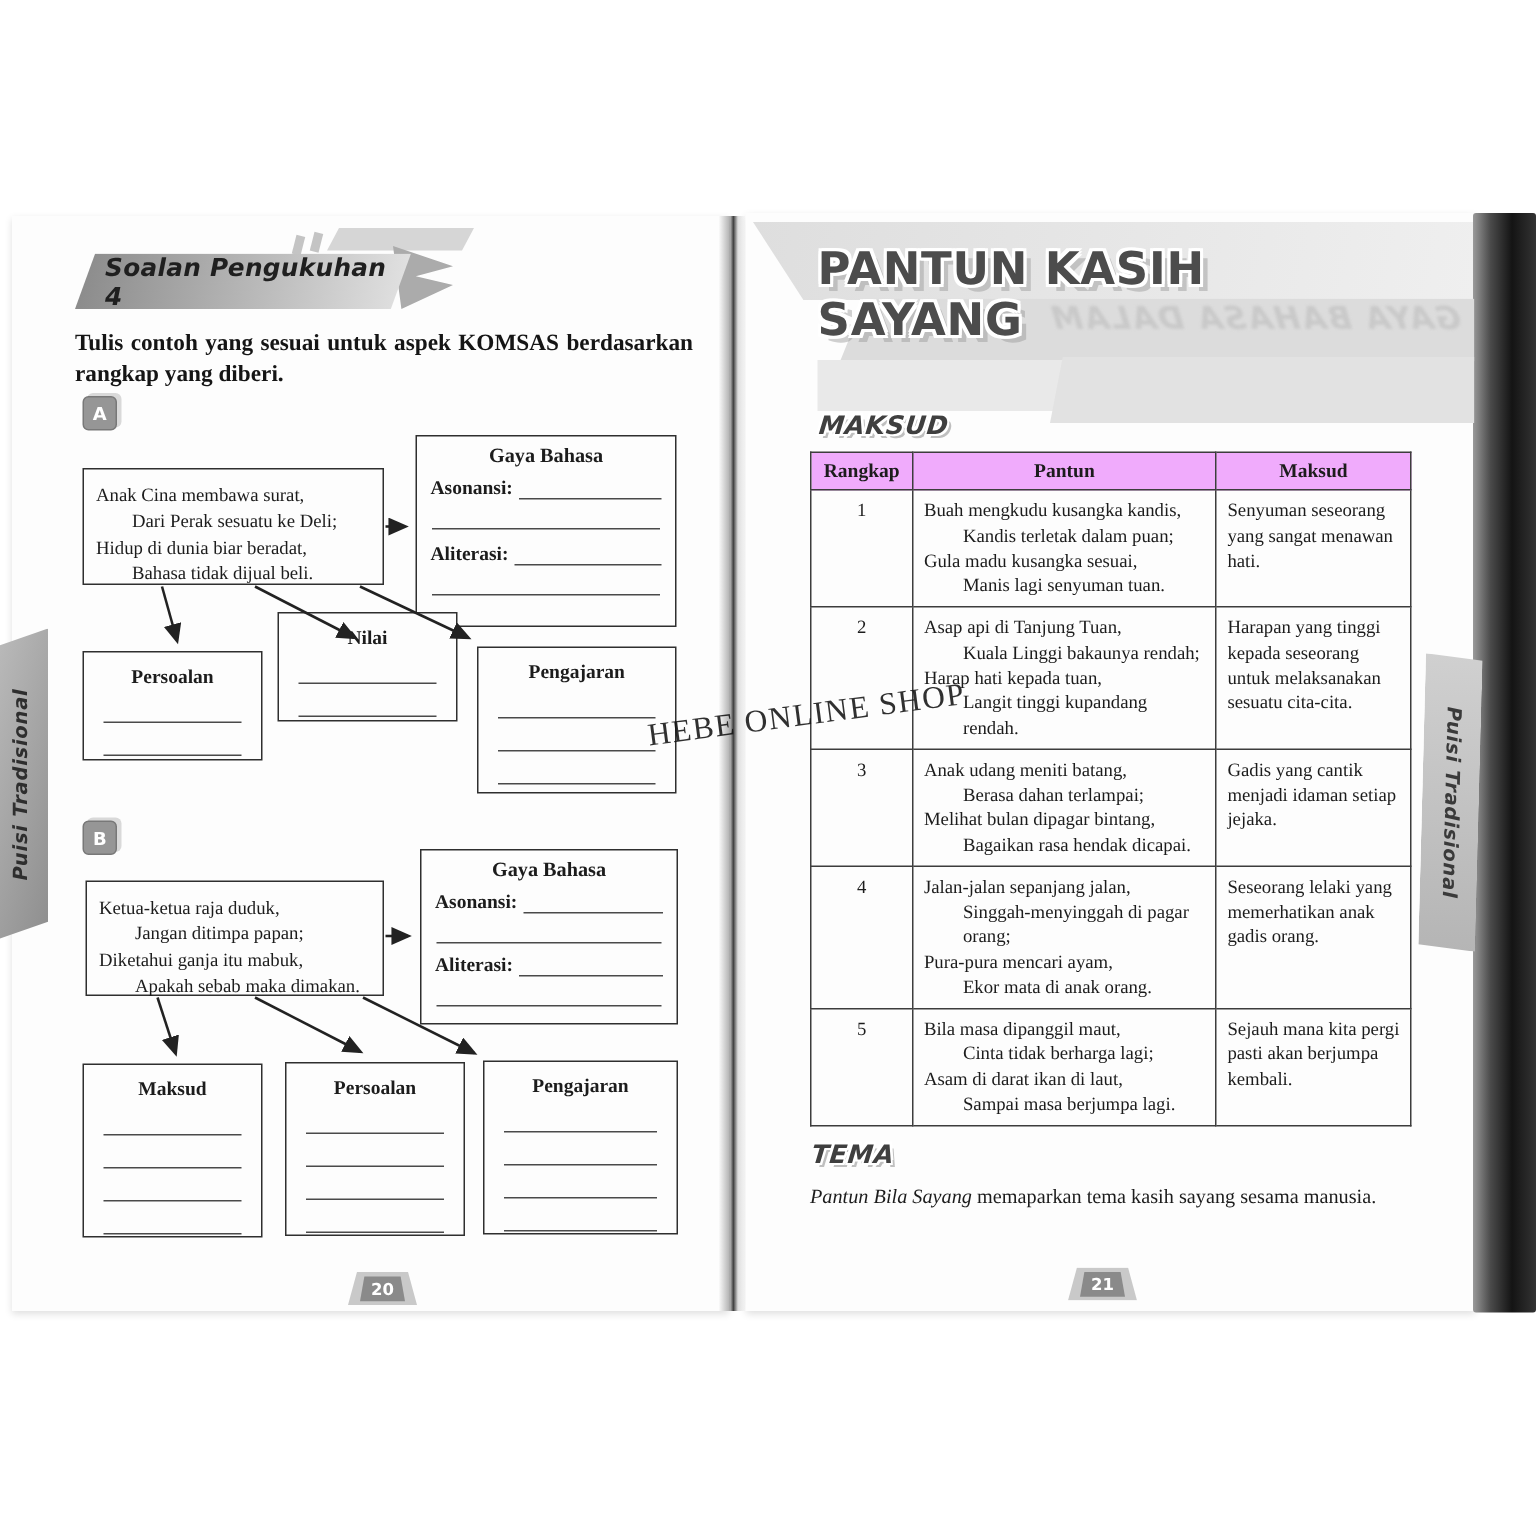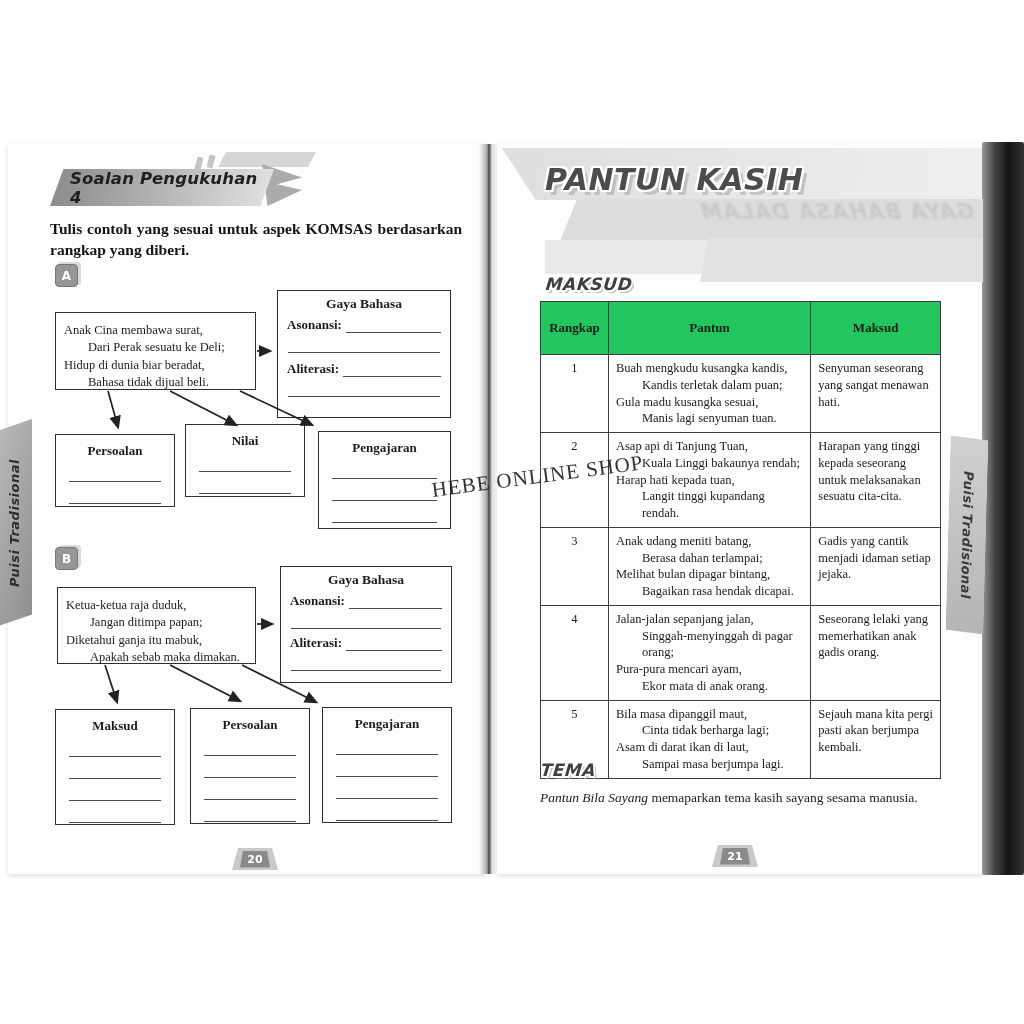--- a/index.html
+++ b/index.html
@@ -47,29 +47,29 @@
   
   .pnum{position:absolute;width:46px;height:22px;background:#c9c9c9;clip-path:polygon(13% 0,87% 0,100% 100%,0 100%);
     display:flex;align-items:center;justify-content:center;}
   .pnum-inner{width:30px;height:17px;background:#8a8a8a;clip-path:polygon(10% 0,90% 0,100% 100%,0 100%);
     display:flex;align-items:center;justify-content:center;color:#fff;font:bold 11px "DejaVu Sans",sans-serif;}
 
   
   .ghost-band{position:absolute;}
   .ghost-title{position:absolute;transform:scaleX(-1) skewX(-6deg);font:italic 900 21px "DejaVu Sans",sans-serif;
     color:#c9c9c9;filter:blur(1.1px);letter-spacing:1px;white-space:nowrap;}
-  .big-title{position:absolute;font-family:"DejaVu Sans",sans-serif;font-weight:bold;font-style:italic;
+  .big-title{position:absolute;font-family:"DejaVu Sans",sans-serif;font-weight:bold;
     font-size:30px;line-height:1.13;color:#4c4c4c;letter-spacing:.5px;
     text-shadow:-2px -2px 0 #fff,2px -2px 0 #fff,-2px 2px 0 #fff,2px 2px 0 #fff,-2px 0 0 #fff,2px 0 0 #fff,0 -2px 0 #fff,0 2px 0 #fff,5px 5px 0 rgba(150,150,150,.45);}
   .bubble-head{position:absolute;font:italic 900 17px "DejaVu Sans",sans-serif;color:#3f3f3f;transform:skewX(-6deg);
     letter-spacing:.5px;
     text-shadow:-1.5px -1.5px 0 #fff,1.5px -1.5px 0 #fff,-1.5px 1.5px 0 #fff,1.5px 1.5px 0 #fff,3px 3px 0 rgba(150,150,150,.6);}
   table.ptable{position:absolute;border-collapse:collapse;background:#fdfdfd;}
   .ptable th,.ptable td{border:1px solid #3d3d3d;}
-  .ptable th{background:#22c55e;font:bold 13px "Liberation Serif",serif;padding:18px 4px;}
+  .ptable th{background:#f0abfc;font:bold 13px "Liberation Serif",serif;padding:4px 4px;}
   .ptable td{font-size:12.5px;line-height:1.34;padding:5px 7px;vertical-align:top;}
   td.cnum{text-align:center;}
   td.cpant .pline{white-space:normal;}
   td.cpant .pline.indent{padding-left:26px;}
   .tema-text{position:absolute;font-size:13.5px;line-height:1.4;}
 
   .watermark{position:absolute;font:400 21px "Liberation Serif",serif;color:#141414;letter-spacing:1px;
     transform:rotate(-7.5deg);transform-origin:left center;white-space:nowrap;opacity:.88;z-index:60;}
 </style>
 </head>
@@ -124,21 +124,21 @@
     <div class="gspacer"></div>
   </div>
 
   <div class="bbox" style="left:55px;top:434px;width:120px;height:73px;">
     <div class="btitle">Persoalan</div>
     <div>
         <div class="blank-line"></div>
         <div class="blank-line"></div>
       </div>
   </div>
-  <div class="bbox" style="left:185px;top:424px;width:120px;height:73px;">
+  <div class="bbox" style="left:185px;top:408px;width:120px;height:73px;">
     <div class="btitle">Nilai</div>
     <div>
         <div class="blank-line"></div>
         <div class="blank-line"></div>
       </div>
   </div>
   <div class="bbox" style="left:318px;top:431px;width:133px;height:98px;">
     <div class="btitle">Pengajaran</div>
     <div>
         <div class="blank-line"></div>
@@ -223,20 +223,21 @@
   </div>
 
   <div class="ghost-band" style="left:502px;top:148px;width:480px;height:52px;background:linear-gradient(100deg,#dedede,#efefef);clip-path:polygon(0 0,100% 0,100% 100%,7% 100%);"></div>
   <div class="ghost-band" style="left:560px;top:199px;width:423px;height:42px;background:#dcdcdc;clip-path:polygon(4% 0,100% 0,100% 100%,0 100%);"></div>
   <div class="ghost-band" style="left:545px;top:240px;width:200px;height:34px;background:#e9e9e9;"></div>
   <div class="ghost-band" style="left:700px;top:238px;width:283px;height:44px;background:#e2e2e2;clip-path:polygon(3% 0,100% 0,100% 100%,0 100%);"></div>
   <div class="ghost-title" style="left:700px;top:200px;">GAYA BAHASA DALAM</div>
 
   <div class="big-title" style="left:545px;top:163px;width:320px;">
     <div>PANTUN KASIH</div>
+    <div>SAYANG</div>
   </div>
 
   <div class="bubble-head" style="left:546px;top:274px;">MAKSUD</div>
 
   <table class="ptable" style="left:540px;top:301px;width:401px;">
     <colgroup>
         <col style="width:68px;">
         <col style="width:203px;">
         <col style="width:130px;">
       </colgroup>

